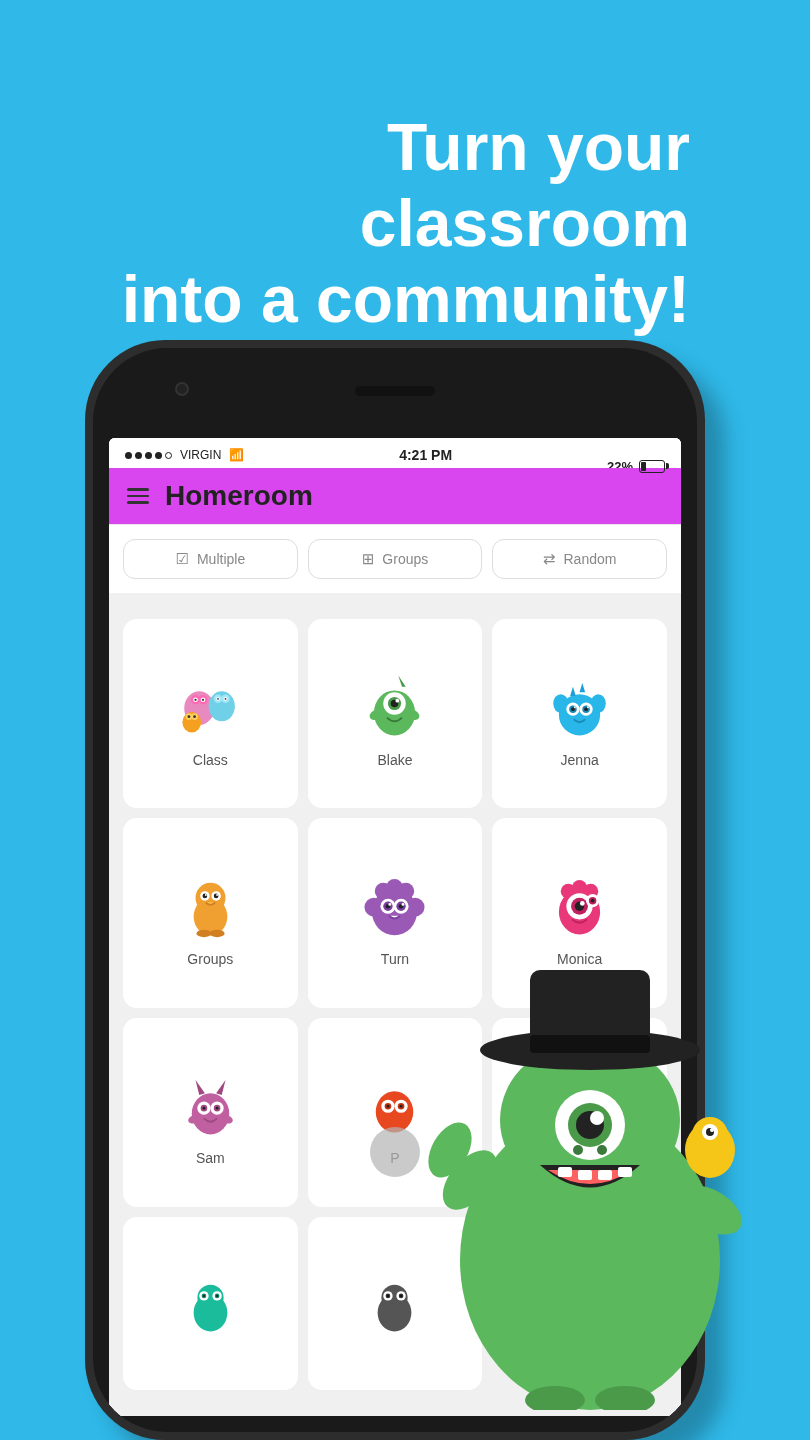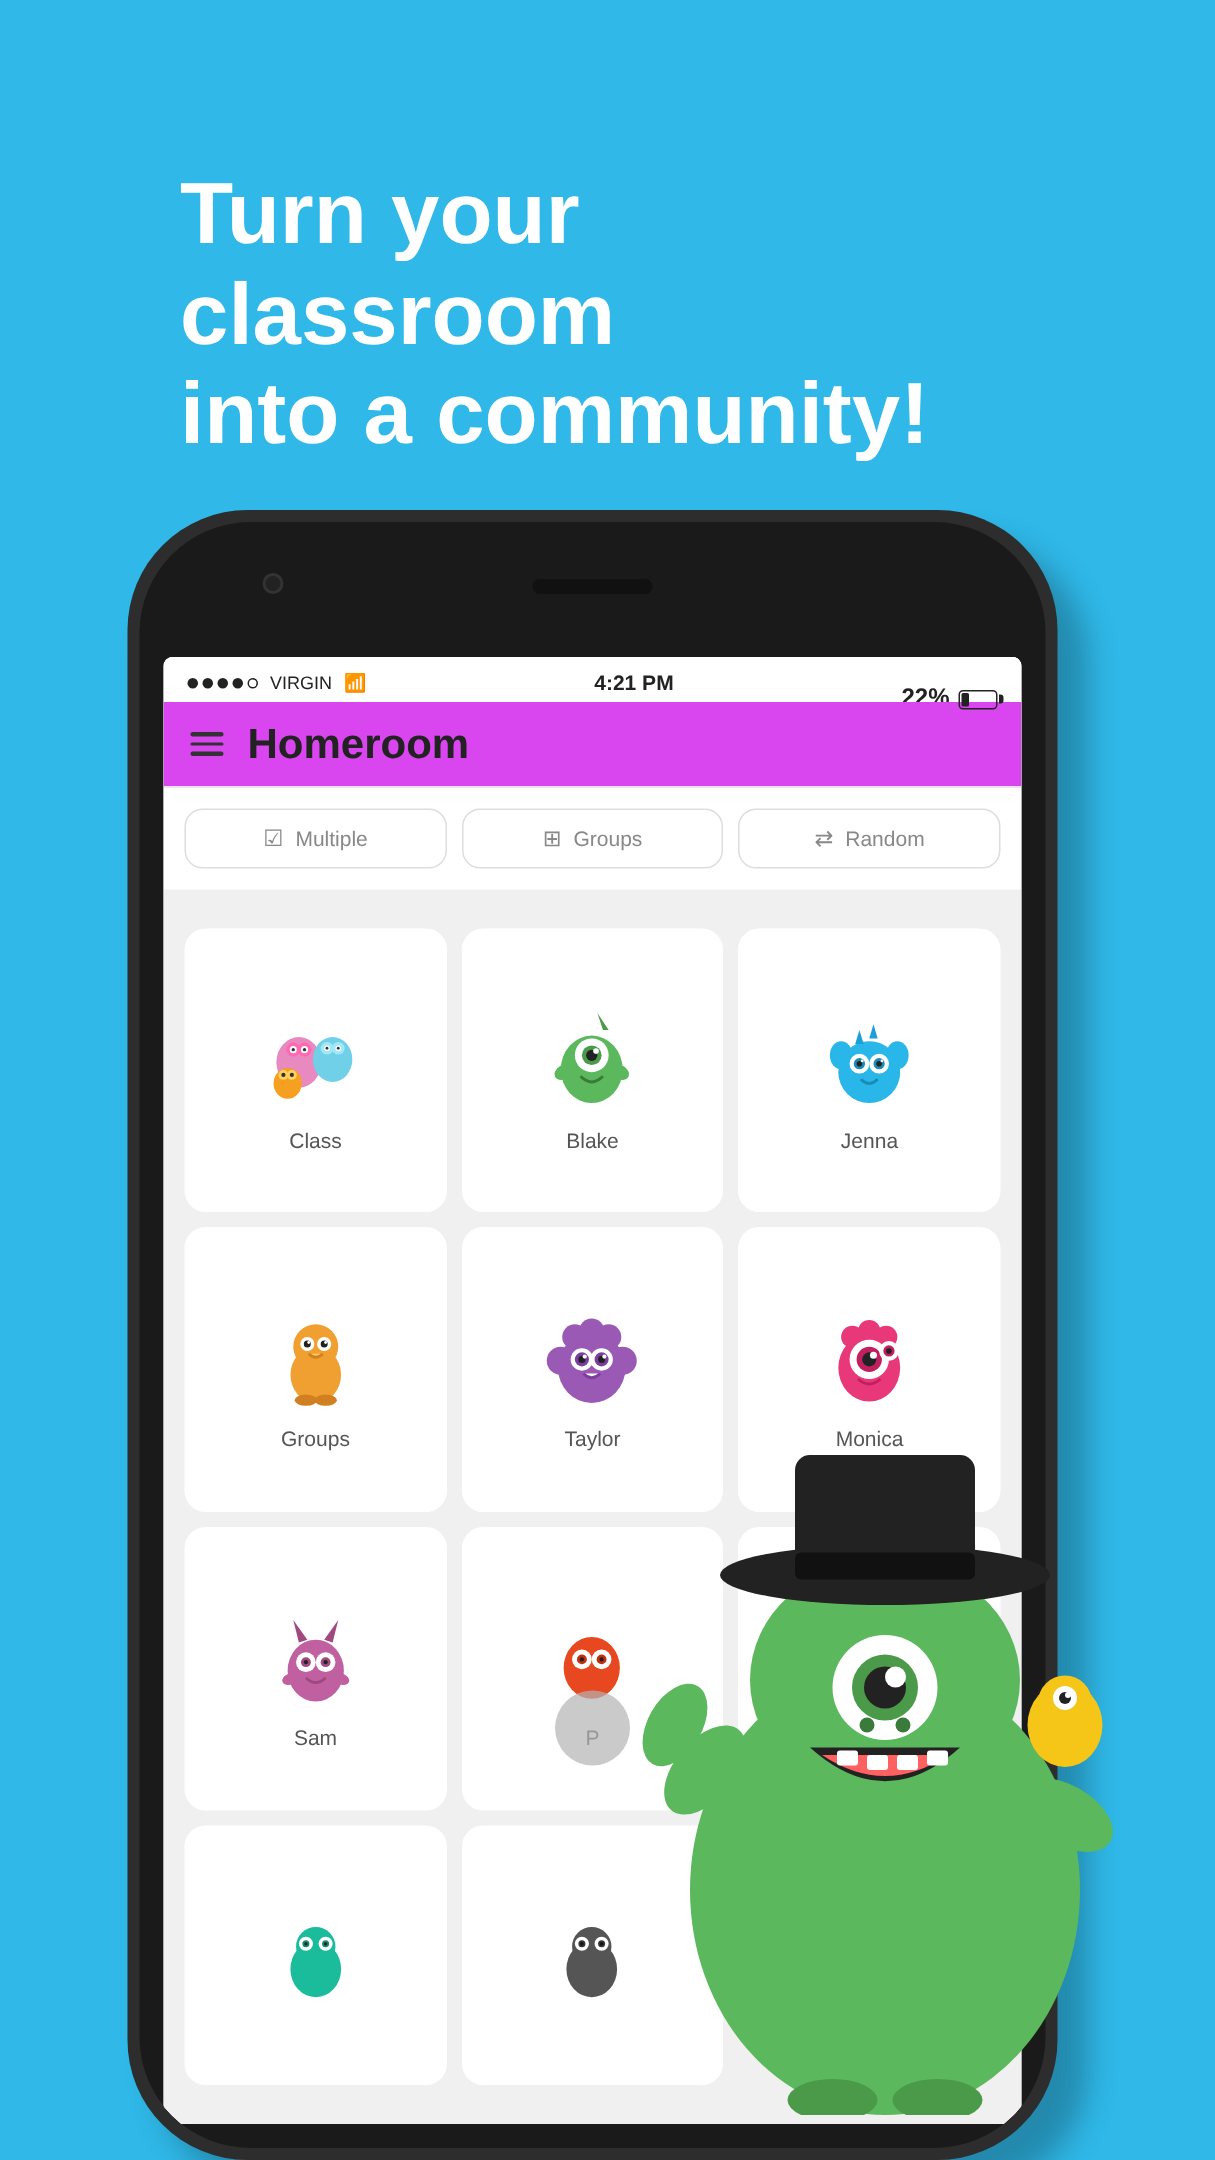--- a/index.html
+++ b/index.html
@@ -7,24 +7,24 @@
     body {
       width: 810px;
       height: 1440px;
       background-color: #2fb8e8;
       font-family: -apple-system, BlinkMacSystemFont, 'Helvetica Neue', Arial, sans-serif;
       overflow: hidden;
       position: relative;
     }
 
     .hero-text {
-      text-align: left;
+      text-align: right;
       padding: 60px 60px 30px;
       color: white;
-      font-size: 58px;
+      font-size: 66px;
       font-weight: 900;
       line-height: 1.15;
     }
 
     .phone-wrapper {
       position: absolute;
       top: 340px;
       left: 50%;
       transform: translateX(-50%);
       width: 640px;
@@ -153,21 +153,21 @@
 
     .status-center {
       font-size: 14px;
       font-weight: 600;
     }
 
     .status-right {
       display: flex;
       align-items: center;
       gap: 6px;
-      font-size: 16px;
+      font-size: 13px;
       margin-top: 22px;
     }
 
     .battery-icon {
       width: 26px;
       height: 13px;
       border: 1.5px solid #222;
       border-radius: 3px;
       position: relative;
       display: flex;
@@ -496,21 +496,21 @@
                   <circle cx="33" cy="44" r="5" fill="#7a3ea0"></circle>
                   <circle cx="47" cy="44" r="5" fill="#7a3ea0"></circle>
                   <circle cx="33" cy="44" r="2.5" fill="#222"></circle>
                   <circle cx="47" cy="44" r="2.5" fill="#222"></circle>
                   <circle cx="35" cy="42" r="1.5" fill="white"></circle>
                   <circle cx="49" cy="42" r="1.5" fill="white"></circle>
 
                   <path d="M34 54 Q40 60 46 54" stroke="#7a3ea0" stroke-width="2" fill="white"></path>
                 </svg>
               </div>
-              <span class="student-name">Taylor</span>
+              <span class="student-name">Turn</span>
             </div>
 
             <div class="student-card">
               <div class="monster-avatar">
                 <svg class="monster-svg" viewBox="0 0 80 80">
 
                   <ellipse cx="40" cy="50" rx="22" ry="24" fill="#e8387a"></ellipse>
 
                   <circle cx="28" cy="28" r="8" fill="#e8387a"></circle>
                   <circle cx="40" cy="24" r="8" fill="#e8387a"></circle>

